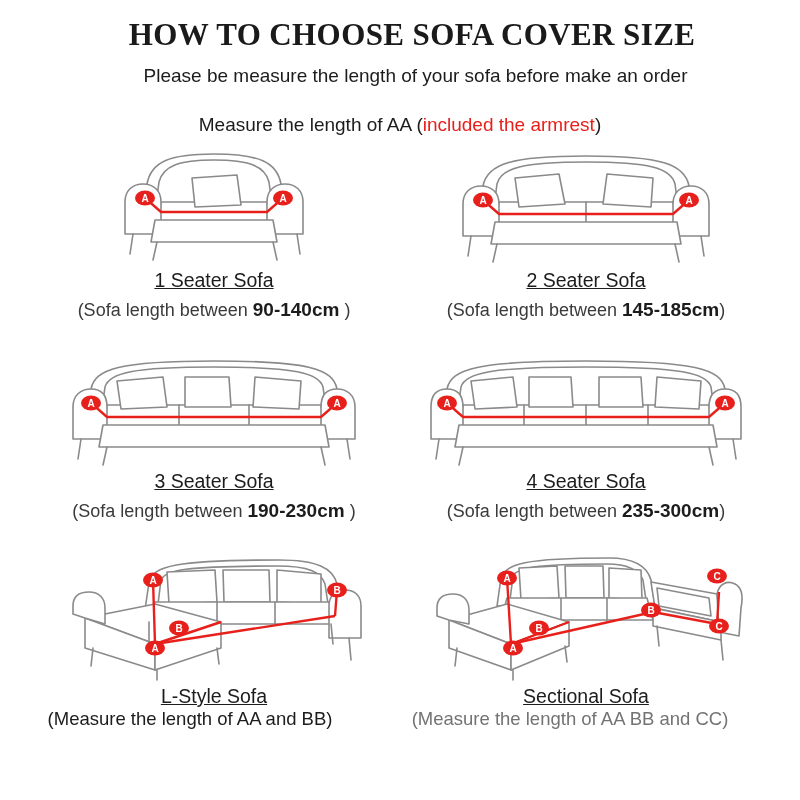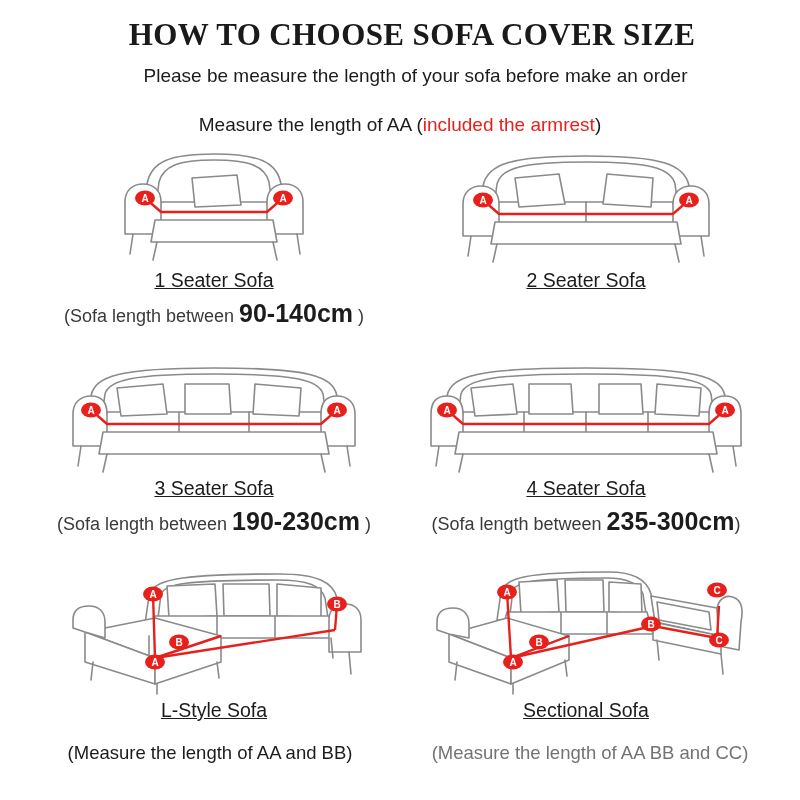--- a/index.html
+++ b/index.html
@@ -78,26 +78,25 @@
     font-family: "Liberation Sans", sans-serif;
     font-size: 18px;
     color: #3a3a3a;
     text-align: center;
     margin-top: 7px;
     white-space: nowrap;
   }
   .cap-sub .num {
     font-weight: bold;
     color: #1c1c1c;
-    font-size: 25px;
+    font-size: 19px;
   }
   .footer {
     display: flex;
-    justify-content: center;
-    margin-top: 20px;
+    margin-top: 0;
   }
   .footer .fcell {
     width: 380px;
     text-align: center;
     font-family: "Liberation Sans", sans-serif;
     font-size: 18.5px;
   }
   .footer .fcell.left { color: #1c1c1c; }
   .footer .fcell.right { color: #737373; }
   .row2 { margin-top: 22px; }
@@ -179,20 +178,21 @@
             <path d="M42 58 L58 72 L232 72 L248 58"></path>
           </g>
           <g>
             <ellipse cx="42" cy="58" rx="10" ry="7.5" fill="#e8201c"></ellipse>
             <text x="42" y="62" font-family="Liberation Sans, sans-serif" font-size="10" font-weight="bold" fill="#fff" text-anchor="middle">A</text>
             <ellipse cx="248" cy="58" rx="10" ry="7.5" fill="#e8201c"></ellipse>
             <text x="248" y="62" font-family="Liberation Sans, sans-serif" font-size="10" font-weight="bold" fill="#fff" text-anchor="middle">A</text>
           </g>
         </svg>
         <div class="cap-name">2 Seater Sofa</div>
+        <div class="cap-sub"><span>(Sofa length between </span><span class="num">145-185cm</span><span>)</span></div>
       </div>
     </div>
 
     <div class="row row2">
 
       <div class="cell">
         <svg class="art" width="310" height="125" viewBox="0 0 310 125">
           <g fill="#fff" stroke="#8a8a8a" stroke-width="1.6" stroke-linejoin="round" stroke-linecap="round">
             <path d="M32 46 C36 26 60 18 155 18 C250 18 274 26 278 46 L282 74 L28 74 Z"></path>
             <path d="M46 44 C50 30 74 24 155 24 C236 24 260 30 264 44 L267 66 L43 66 Z"></path>

